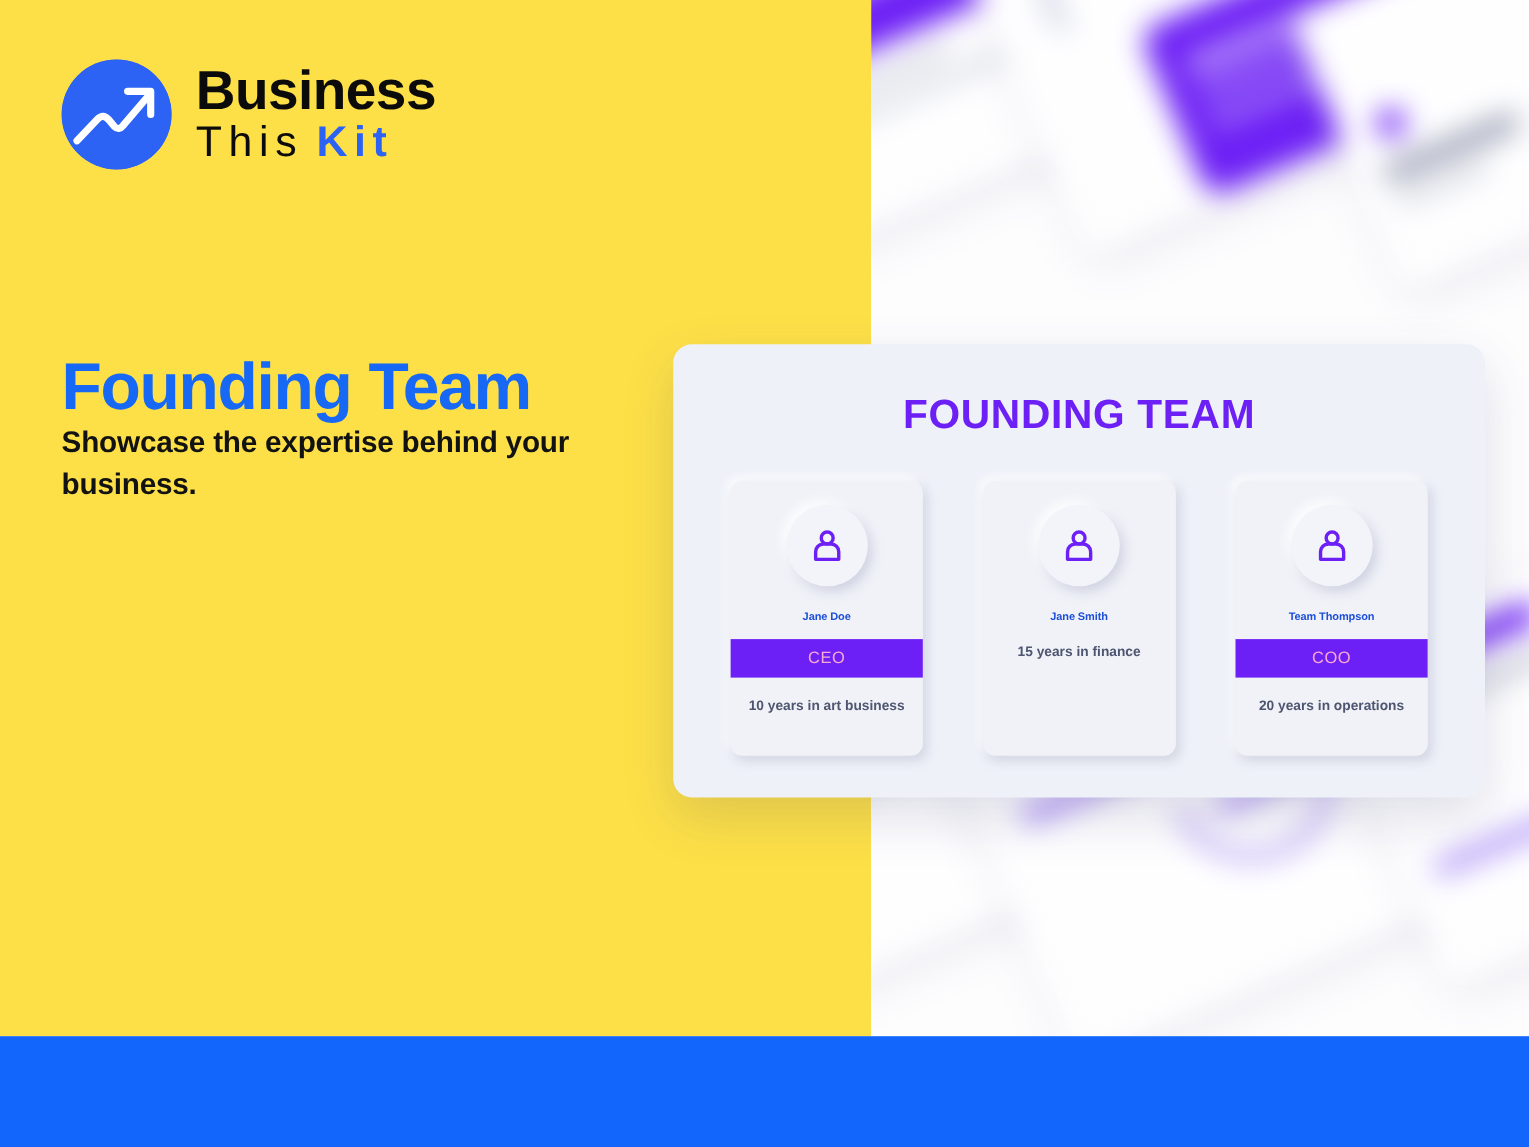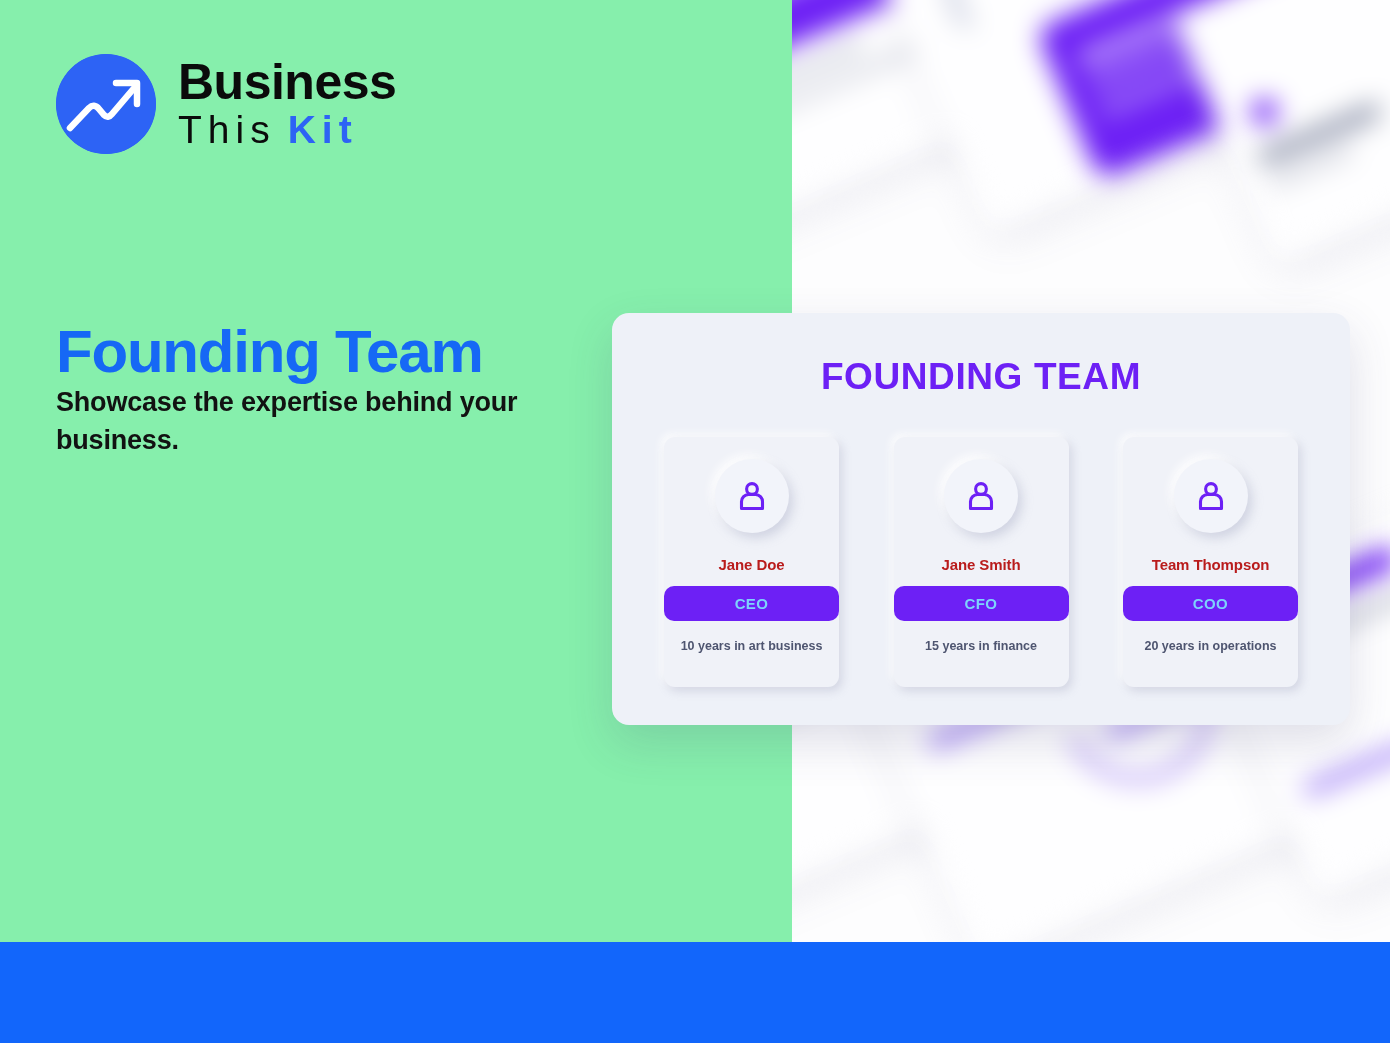--- a/index.html
+++ b/index.html
@@ -15,21 +15,21 @@
     background: #ffffff;
     position: relative;
   }
 
   
   .left-panel {
     position: absolute;
     left: 0; top: 0;
     width: 792px;
     height: 942px;
-    background: #86efac;
+    background: #fde047;
     padding: 48px 56px;
   }
 
   
   .logo-row {
     display: flex;
     align-items: center;
     gap: 22px;
     margin-top: 6px;
   }
@@ -188,39 +188,38 @@
     box-shadow: 4px 5px 11px rgba(150,155,185,.36),
                -4px -4px 10px rgba(255,255,255,.98);
     margin-top: 22px;
     display: flex;
     align-items: center;
     justify-content: center;
     flex: 0 0 auto;
   }
   .member-name {
     margin-top: 24px;
-    font-size: 15px;
-    font-weight: 700;
-    color: #b91c1c;
+    font-size: 10px;
+    font-weight: 700;
+    color: #1d4ed8;
     text-align: center;
     line-height: 1;
     letter-spacing: -0.1px;
   }
   .role-bar {
     margin-top: 14px;
     width: 100%;
     background: #6d20f5;
-    color: #7dd3fc;
+    color: #f9a8d4;
     font-size: 15px;
-    font-weight: 700;
+    font-weight: 400;
     text-align: center;
     padding: 10px 0;
     letter-spacing: 0.4px;
     line-height: 1;
-    border-radius: 10px;
   }
   .member-exp {
     margin-top: 18px;
     font-size: 12.5px;
     font-weight: 700;
     color: #4e5570;
     text-align: center;
     line-height: 1.25;
     padding: 0 7px;
   }
@@ -330,21 +329,20 @@
     </div>
 
     <div class="member-card">
       <div class="avatar">
         <svg width="34" height="34" viewBox="0 0 34 34">
           <circle cx="17" cy="10" r="5.4" fill="none" stroke="#6d20f5" stroke-width="3.1"></circle>
           <path d="M6.5 29.5 v-7 a7 7 0 0 1 7 -7 h7 a7 7 0 0 1 7 7 v7 z" fill="none" stroke="#6d20f5" stroke-width="3.1" stroke-linejoin="round"></path>
         </svg>
       </div>
       <div class="member-name">Jane Smith</div>
-      <div class="role-bar">CFO</div>
       <div class="member-exp">15 years in finance</div>
     </div>
 
     <div class="member-card">
       <div class="avatar">
         <svg width="34" height="34" viewBox="0 0 34 34">
           <circle cx="17" cy="10" r="5.4" fill="none" stroke="#6d20f5" stroke-width="3.1"></circle>
           <path d="M6.5 29.5 v-7 a7 7 0 0 1 7 -7 h7 a7 7 0 0 1 7 7 v7 z" fill="none" stroke="#6d20f5" stroke-width="3.1" stroke-linejoin="round"></path>
         </svg>
       </div>

